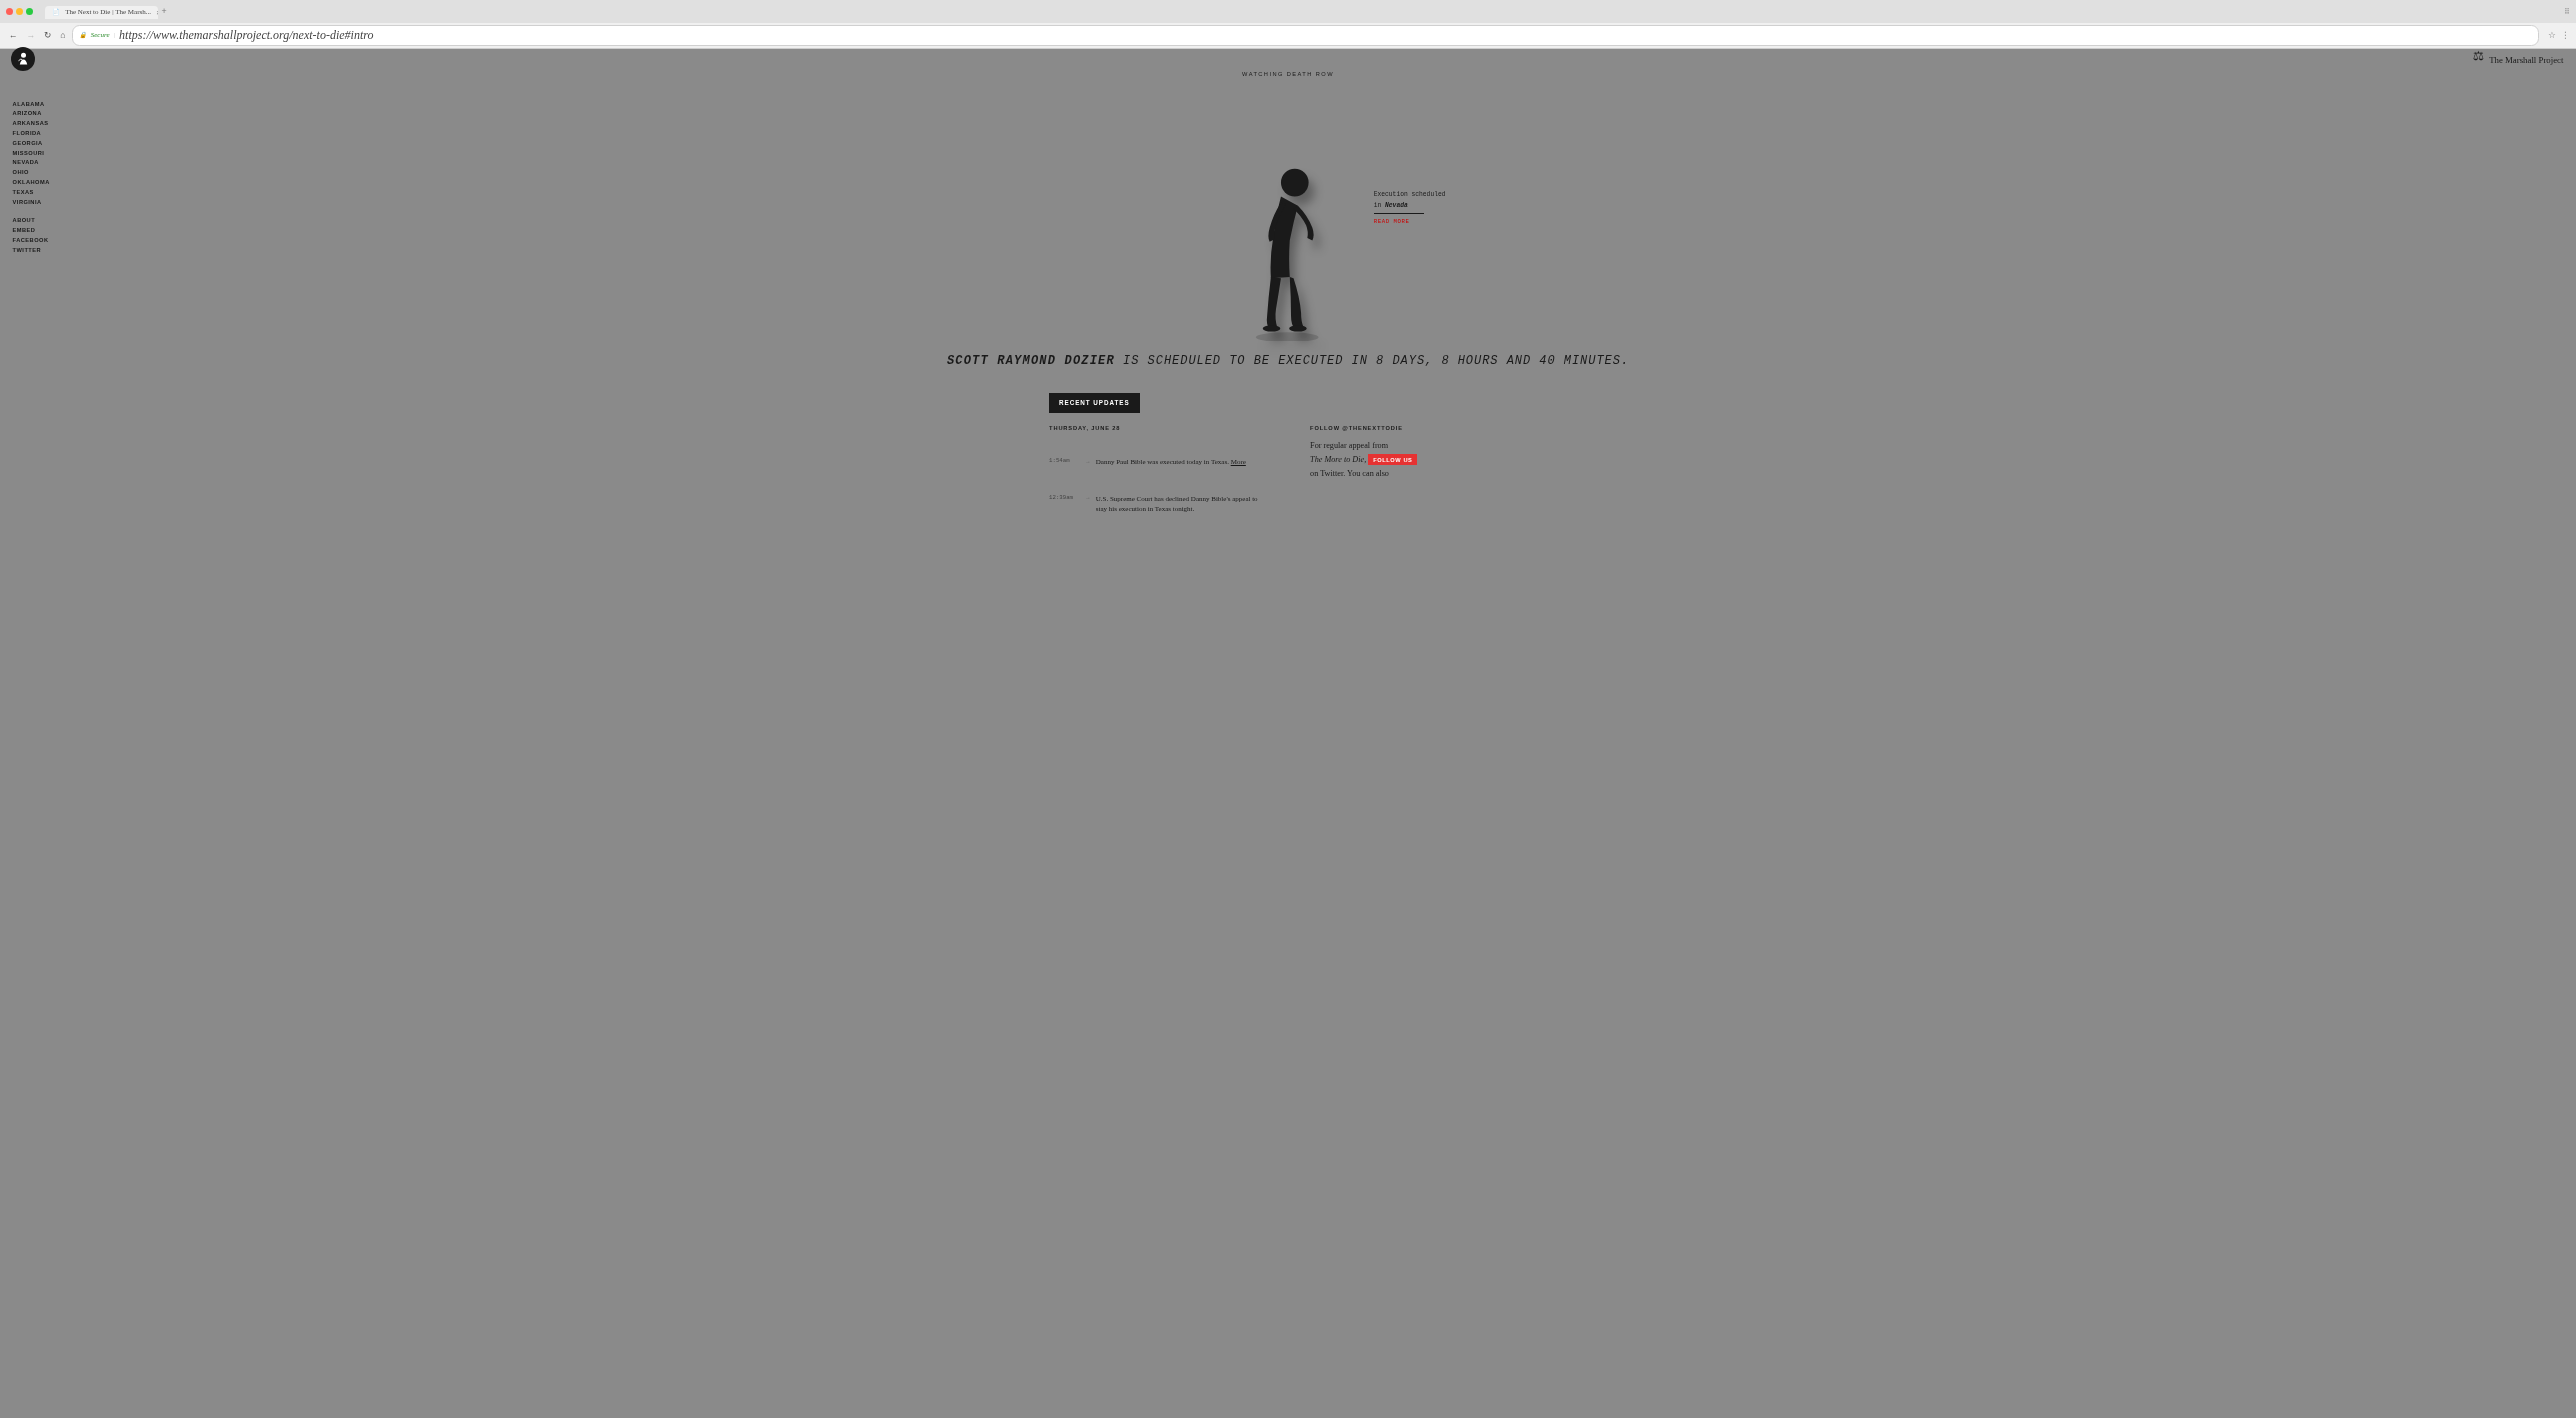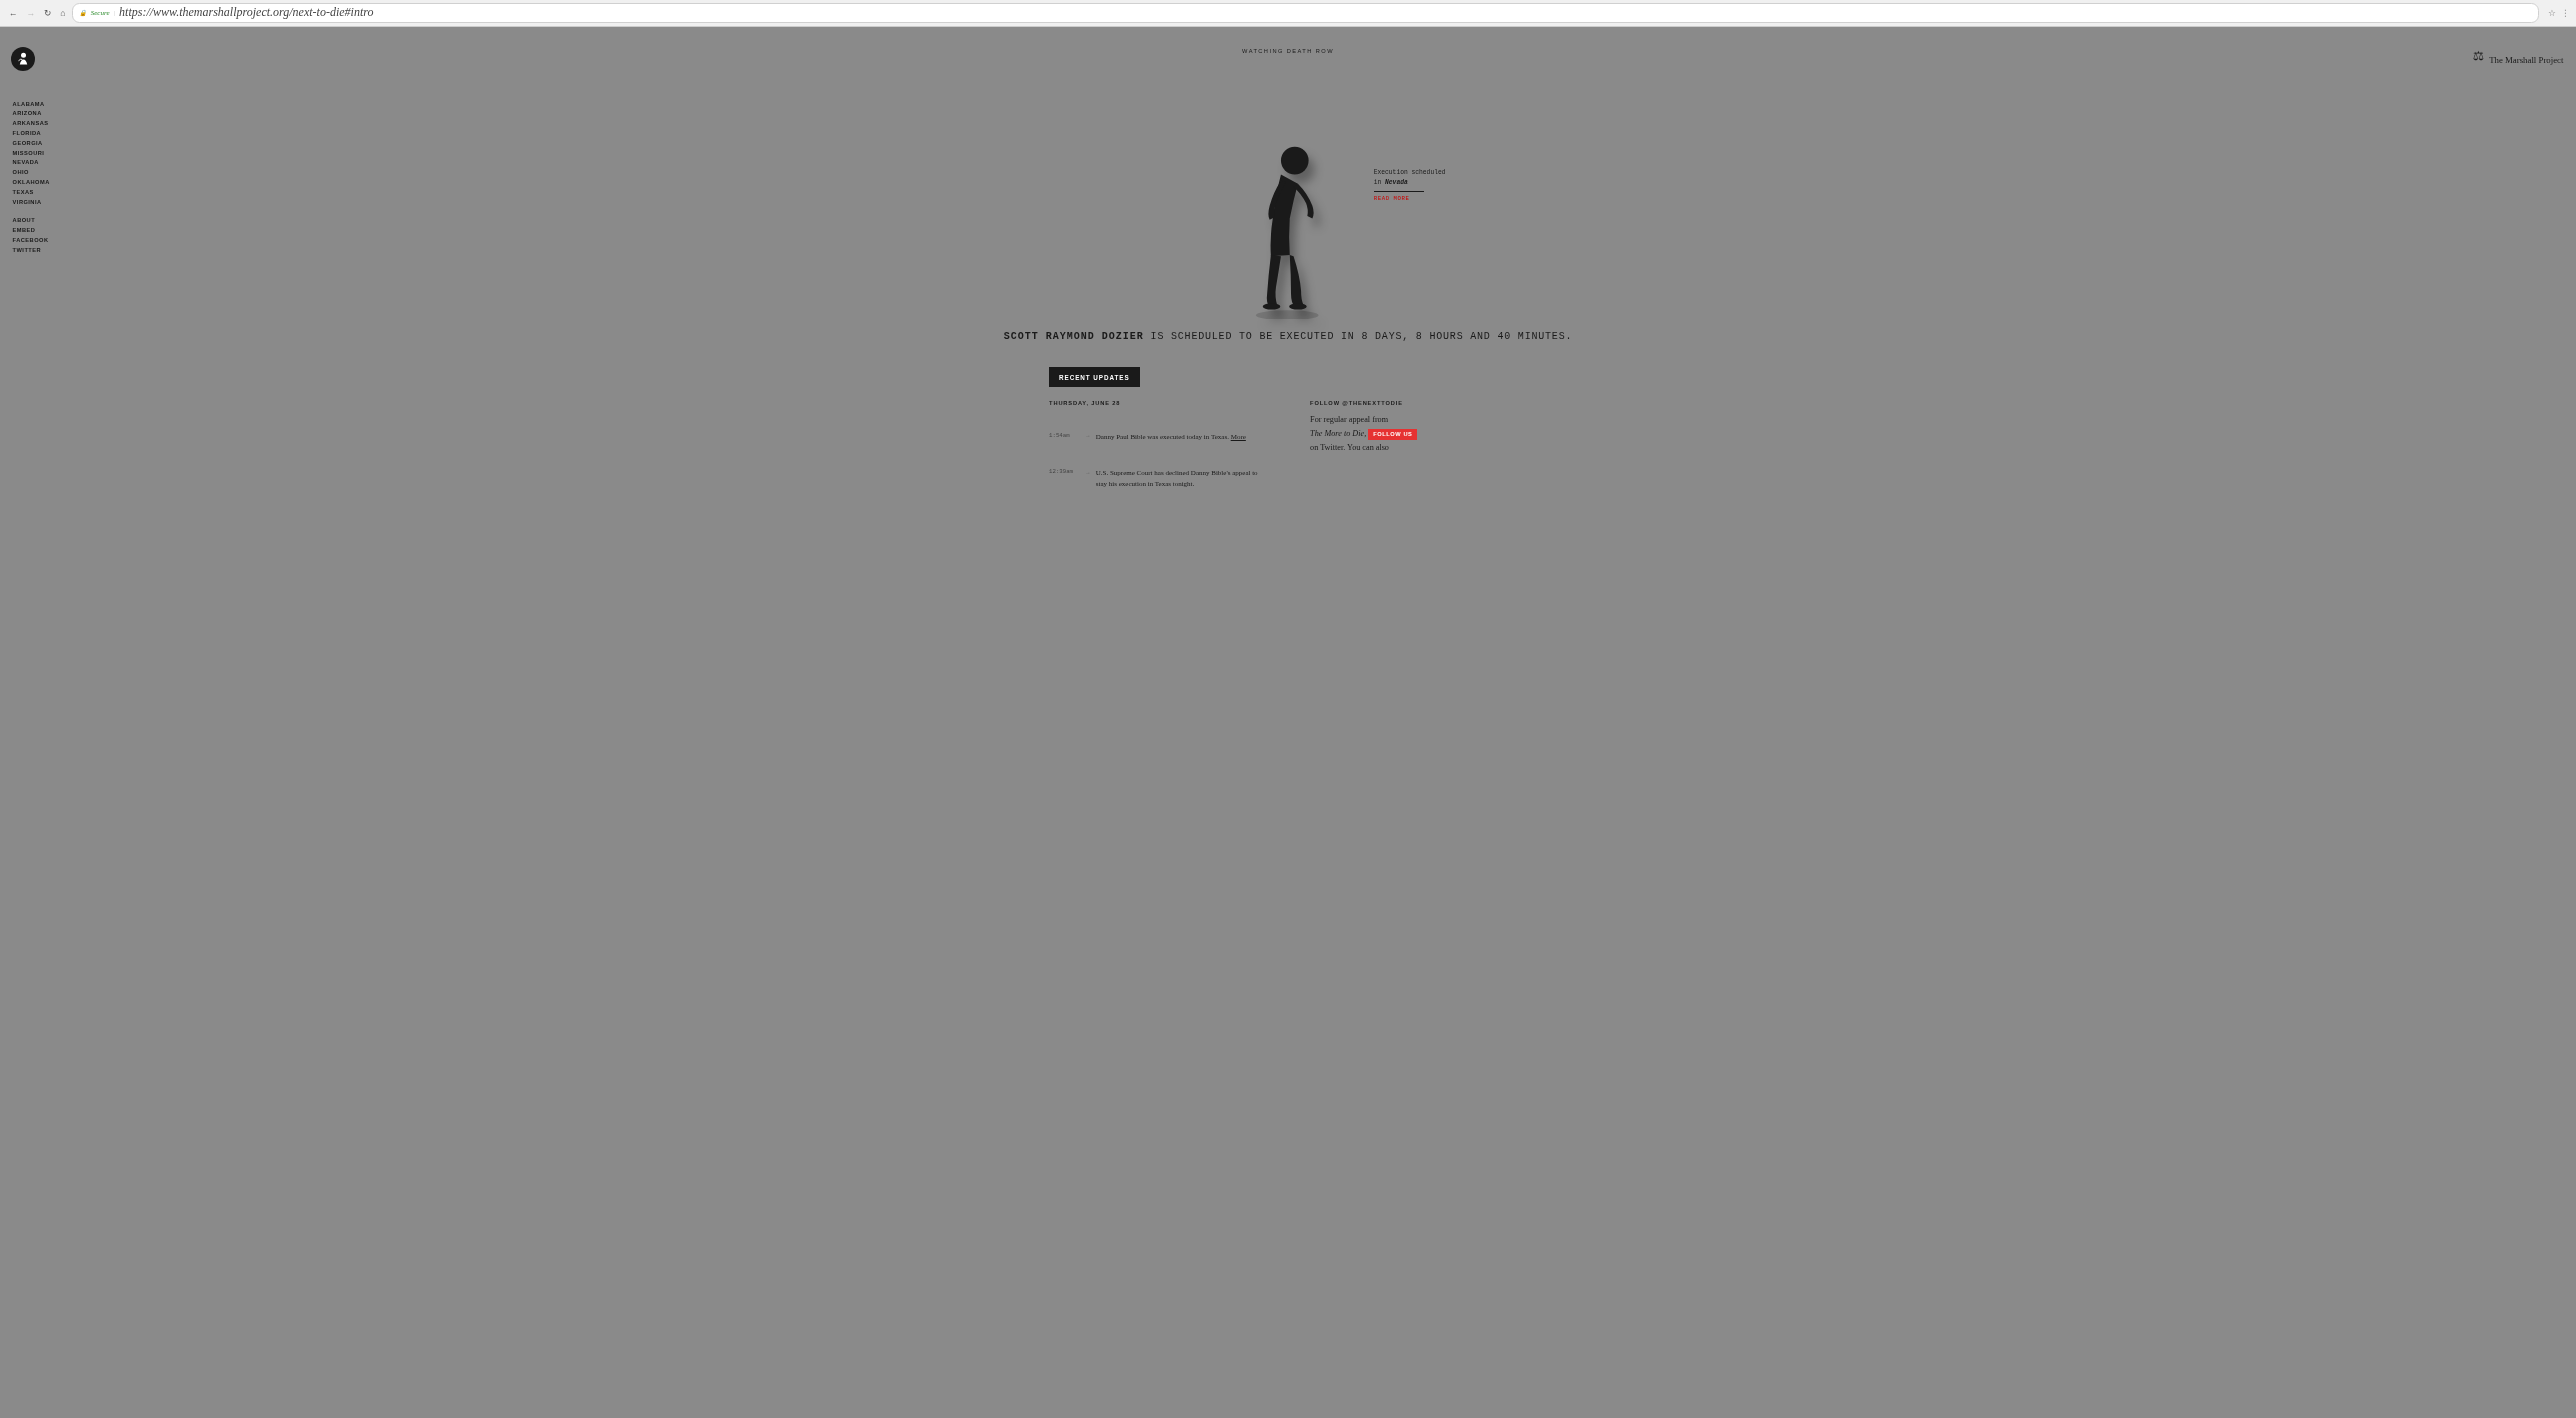--- a/index.html
+++ b/index.html
@@ -298,23 +298,24 @@
       letter-spacing: 0.1em;
       text-decoration: none;
       cursor: pointer;
     }
 
     
     .countdown-section {
       text-align: center;
       margin-top: 12.6px;
       font-family: 'Courier New', monospace;
-      font-size: 10px;
+      font-size: 12px;
       letter-spacing: 0.08em;
       color: #1a1a1a;
+      font-style: italic;
     }
 
     .name-highlight {
       font-weight: bold;
       letter-spacing: 0.1em;
     }
 
     
     .updates-section {
       width: 100%;
@@ -432,20 +433,38 @@
 
     
     .silhouette-svg {
       filter: drop-shadow(6.3px 9.4px 5px rgba(0,0,0,0.3));
     }
   </style>
 </head>
 <body>
 
 <div class="browser-chrome">
+  <div class="browser-titlebar">
+    <div class="traffic-lights">
+      <div class="traffic-light tl-red"></div>
+      <div class="traffic-light tl-yellow"></div>
+      <div class="traffic-light tl-green"></div>
+    </div>
+    <div class="browser-tabs">
+      <div class="browser-tab active">
+        <span style="font-size:6.3px;">📄</span>
+        <span>The Next to Die | The Marsh...</span>
+        <span class="tab-close">✕</span>
+      </div>
+      <button class="browser-tab-new">+</button>
+    </div>
+    <div style="margin-left:auto; display:flex; align-items:center; gap:2.5px;">
+      <span style="font-size:7.5px; color:#777;">⠿</span>
+    </div>
+  </div>
   <div class="browser-addressbar">
     <button class="nav-btn">←</button>
     <button class="nav-btn disabled">→</button>
     <button class="nav-btn">↻</button>
     <button class="nav-btn">⌂</button>
     <div class="address-bar">
       <span class="lock-icon">🔒</span>
       <span class="secure-text">Secure</span>
       <span style="color:#ccc;">|</span>
       <span class="url-text">https://www.themarshallproject.org/next-to-die#intro</span>

